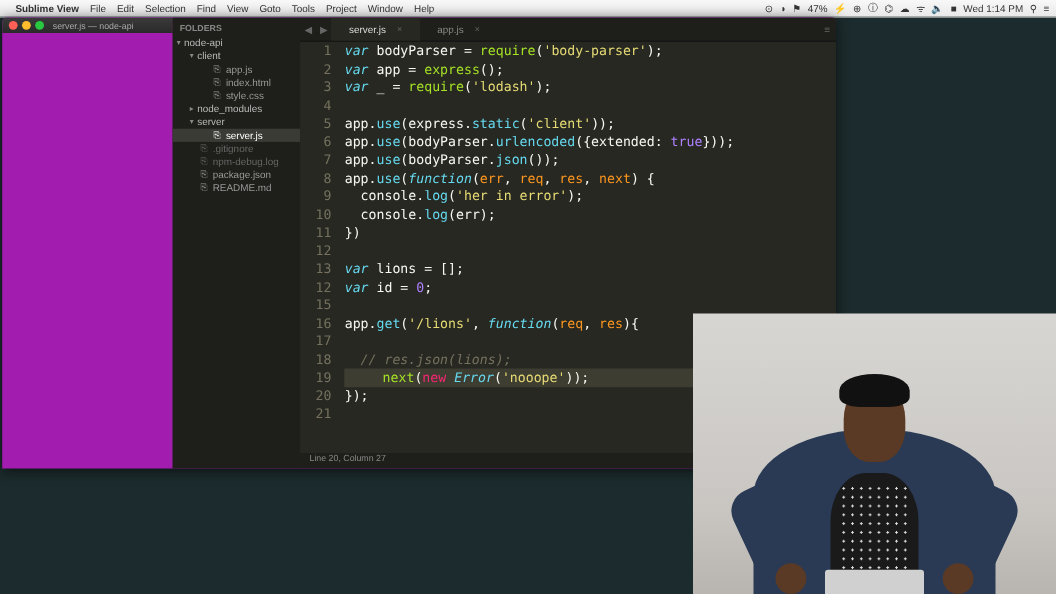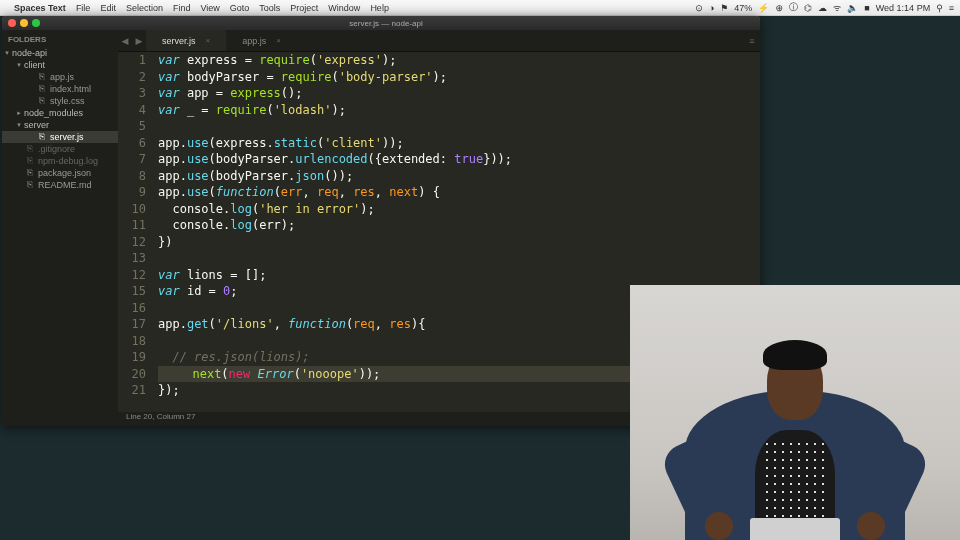--- a/index.html
+++ b/index.html
@@ -28,25 +28,24 @@
     .menubar .spacer { flex: 1; }
     .menubar .status-icon { margin-left: 6px; font-size: 9px; }
     .menubar .clock { margin-left: 6px; }
     
     .window {
       position: absolute;
       top: 16px;
       left: 2px;
       width: 758px;
       height: 410px;
-      background: #a16207;
+      background: #a21caf;
       border-radius: 4px 4px 0 0;
       box-shadow: 0 2px 12px rgba(0,0,0,0.6);
       display: flex;
-      flex-direction: column;
       overflow: hidden;
     }
     .titlebar {
       height: 14px;
       background: linear-gradient(#3a3a3a, #2a2a2a);
       display: flex;
       align-items: center;
       padding: 0 6px;
       font-size: 8px;
       color: #aaa;
@@ -248,21 +247,21 @@
       width:90px;height:22px;
       background:#d0d0d0;
       border-radius:3px 3px 0 0;
     }
   </style>
 </head>
 <body>
 
 <div class="menubar">
   <span class="apple"></span>
-  <span class="appname">Spaces Text</span>
+  <span class="appname">Sublime View</span>
   <span class="menuitem">File</span>
   <span class="menuitem">Edit</span>
   <span class="menuitem">Selection</span>
   <span class="menuitem">Find</span>
   <span class="menuitem">View</span>
   <span class="menuitem">Goto</span>
   <span class="menuitem">Tools</span>
   <span class="menuitem">Project</span>
   <span class="menuitem">Window</span>
   <span class="menuitem">Help</span>
@@ -392,21 +391,20 @@
             <div>12</div>
             <div>15</div>
             <div>16</div>
             <div>17</div>
             <div>18</div>
             <div>19</div>
             <div>20</div>
             <div>21</div>
           </div>
         <div class="code" id="code">
-            <div class="code-line"><span class="kw">var</span> express = <span class="fname">require</span>(<span class="str">'express'</span>);</div>
             <div class="code-line"><span class="kw">var</span> bodyParser = <span class="fname">require</span>(<span class="str">'body-parser'</span>);</div>
             <div class="code-line"><span class="kw">var</span> app = <span class="fname">express</span>();</div>
             <div class="code-line"><span class="kw">var</span> _ = <span class="fname">require</span>(<span class="str">'lodash'</span>);</div>
             <div class="code-line">&nbsp;</div>
             <div class="code-line">app.<span class="fn">use</span>(express.<span class="fn">static</span>(<span class="str">'client'</span>));</div>
             <div class="code-line">app.<span class="fn">use</span>(bodyParser.<span class="fn">urlencoded</span>({extended: <span class="bool">true</span>}));</div>
             <div class="code-line">app.<span class="fn">use</span>(bodyParser.<span class="fn">json</span>());</div>
             <div class="code-line">app.<span class="fn">use</span>(<span class="kw">function</span>(<span class="param">err</span><span class="pl">, </span><span class="param">req</span><span class="pl">, </span><span class="param">res</span><span class="pl">, </span><span class="param">next</span>) {</div>
             <div class="code-line">  console.<span class="fn">log</span>(<span class="str">'her in error'</span>);</div>
             <div class="code-line">  console.<span class="fn">log</span>(err);</div>

